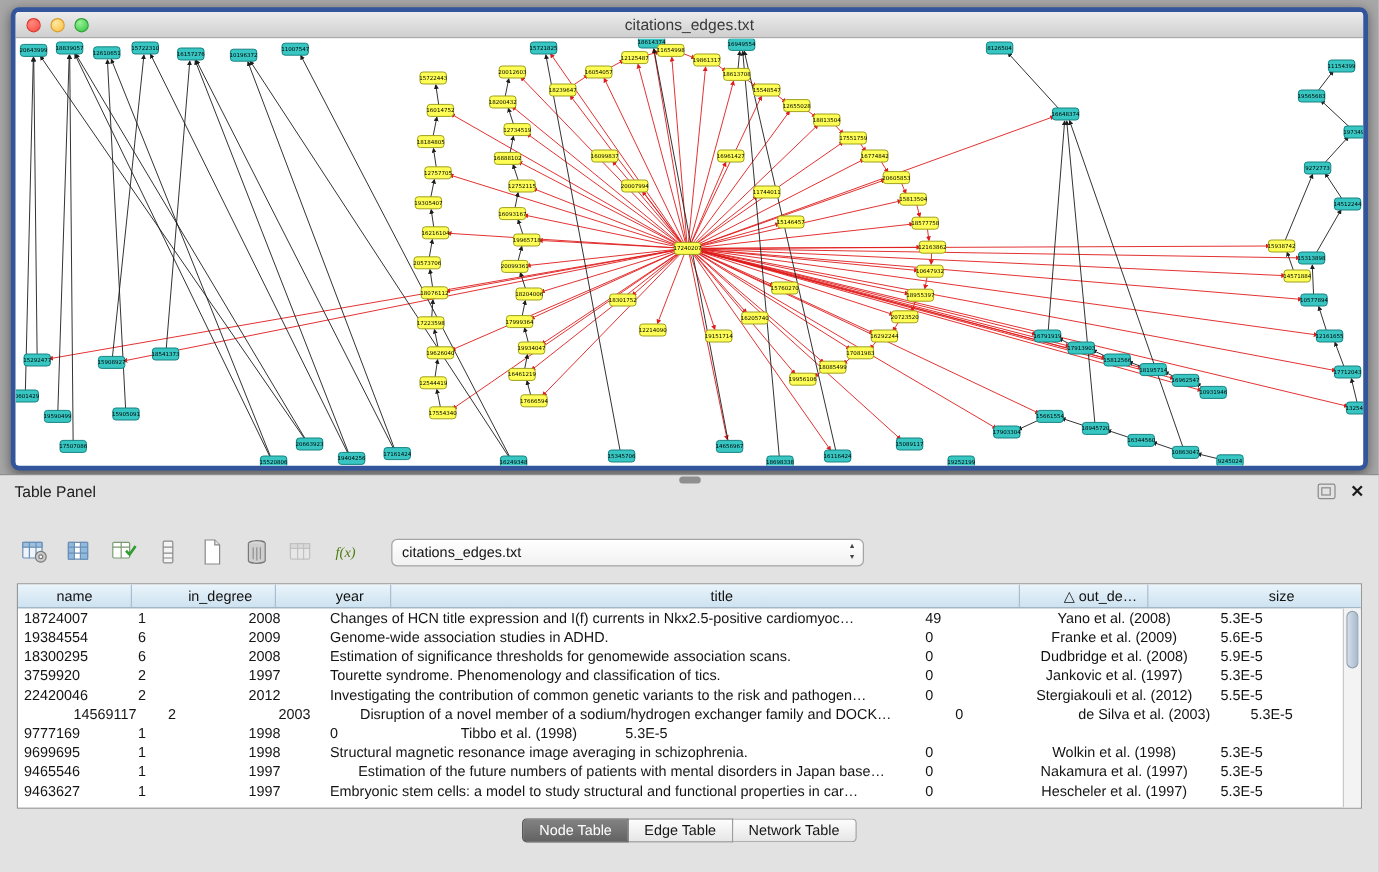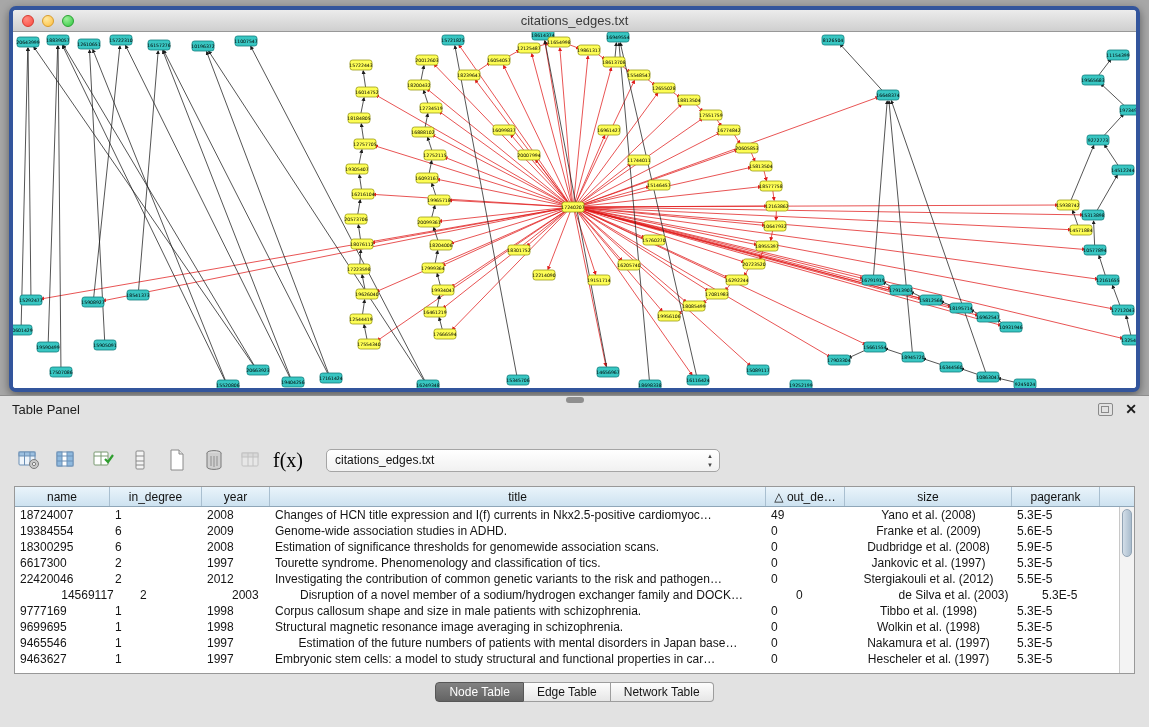--- a/index.html
+++ b/index.html
@@ -33,31 +33,31 @@
   .panel-header .spacer { flex:1; }
   .float-icon { width:15px; height:13px; border:1.5px solid #8a8a8a; border-radius:2px;
     position:relative; margin-right:12px; cursor:default; }
   .float-icon:before { content:""; position:absolute; left:2px; top:2px; width:6px; height:5px;
     border:1.5px solid #8a8a8a; }
   .close-icon { font-size:14px; font-weight:bold; color:#1a1a1a; line-height:14px; cursor:default; }
 
   .toolbar { position:absolute; left:16px; top:50px; height:28px; display:flex; align-items:center; gap:11px; }
   .tool-btn { width:26px; height:24px; display:flex; align-items:center; justify-content:center; }
   .tool-btn svg { display:block; }
-  .fx-label { font-family:"Liberation Serif",serif; font-size:20px; color:#000000; }
+  .fx-label { font-family:"Liberation Serif",serif; font-style:italic; font-size:12px; color:#4d7c0f; }
   .combo { margin-left:14px; width:394px; height:23px; background:linear-gradient(#ffffff,#f1f1f1);
     border:1px solid #a5a5a5; border-radius:5px; display:flex; align-items:center;
     padding:0 8px; font-size:12px; color:#111; position:relative; }
   .combo .arrows { position:absolute; right:6px; top:2px; font-size:6px; line-height:9px;
     color:#444; text-align:center; }
 
   .table-wrap { position:absolute; left:14px; top:90px; width:1121px; height:188px;
     background:#fff; border:1px solid #989898; overflow:hidden; }
   .thead { display:flex; height:20px; background:linear-gradient(#eaf4fb,#cde2f0);
-    border-bottom:1px solid #8fa6b8; }
+    border-bottom:1px solid #8fa6b8;gap:28px; }
   .th { border-right:1px solid #a9bfd0; font-size:12px; color:#111;
     display:flex; align-items:center; justify-content:center; height:100%;
     white-space:nowrap; overflow:hidden; flex-shrink:0; }
   .th.fill { flex:1; border-right:none; }
   .tbody { position:absolute; left:0; top:20px; right:15px; bottom:0; overflow:hidden; }
   .tr { display:flex; height:16px; align-items:center; }
   .td { padding:0 5px; font-size:12px; color:#141414; white-space:nowrap; overflow:hidden; flex-shrink:0; }
   .vscroll { position:absolute; right:0; top:20px; bottom:0; width:15px;
     background:#f3f3f3; border-left:1px solid #c8c8c8; }
   .vthumb { position:absolute; left:2px; top:2px; width:10px; height:48px; border-radius:5px;
@@ -832,21 +832,21 @@
         <div class="tr">
           <div class="td" style="width: 95px; text-align: left;">18300295</div>
           <div class="td" style="width: 92px; text-align: left;">6</div>
           <div class="td" style="width: 68px; text-align: left;">2008</div>
           <div class="td" style="width: 496px; text-align: left;">Estimation of significance thresholds for genomewide association scans.</div>
           <div class="td" style="width: 79px; text-align: left;">0</div>
           <div class="td" style="width: 167px; text-align: center;">Dudbridge et al. (2008)</div>
           <div class="td" style="width: 88px; text-align: left;">5.9E-5</div>
         </div>
         <div class="tr">
-          <div class="td" style="width: 95px; text-align: left;">6617300</div>
+          <div class="td" style="width: 95px; text-align: left;">3759920</div>
           <div class="td" style="width: 92px; text-align: left;">2</div>
           <div class="td" style="width: 68px; text-align: left;">1997</div>
           <div class="td" style="width: 496px; text-align: left;">Tourette syndrome. Phenomenology and classification of tics.</div>
           <div class="td" style="width: 79px; text-align: left;">0</div>
           <div class="td" style="width: 167px; text-align: center;">Jankovic et al. (1997)</div>
           <div class="td" style="width: 88px; text-align: left;">5.3E-5</div>
         </div>
         <div class="tr">
           <div class="td" style="width: 95px; text-align: left;">22420046</div>
           <div class="td" style="width: 92px; text-align: left;">2</div>
@@ -862,21 +862,20 @@
           <div class="td" style="width: 68px; text-align: left;">2003</div>
           <div class="td" style="width: 496px; text-align: left;">Disruption of a novel member of a sodium/hydrogen exchanger family and DOCK…</div>
           <div class="td" style="width: 79px; text-align: left;">0</div>
           <div class="td" style="width: 167px; text-align: center;">de Silva et al. (2003)</div>
           <div class="td" style="width: 88px; text-align: left;">5.3E-5</div>
         </div>
         <div class="tr">
           <div class="td" style="width: 95px; text-align: left;">9777169</div>
           <div class="td" style="width: 92px; text-align: left;">1</div>
           <div class="td" style="width: 68px; text-align: left;">1998</div>
-          <div class="td" style="width: 496px; text-align: left;">Corpus callosum shape and size in male patients with schizophrenia.</div>
           <div class="td" style="width: 79px; text-align: left;">0</div>
           <div class="td" style="width: 167px; text-align: center;">Tibbo et al. (1998)</div>
           <div class="td" style="width: 88px; text-align: left;">5.3E-5</div>
         </div>
         <div class="tr">
           <div class="td" style="width: 95px; text-align: left;">9699695</div>
           <div class="td" style="width: 92px; text-align: left;">1</div>
           <div class="td" style="width: 68px; text-align: left;">1998</div>
           <div class="td" style="width: 496px; text-align: left;">Structural magnetic resonance image averaging in schizophrenia.</div>
           <div class="td" style="width: 79px; text-align: left;">0</div>

